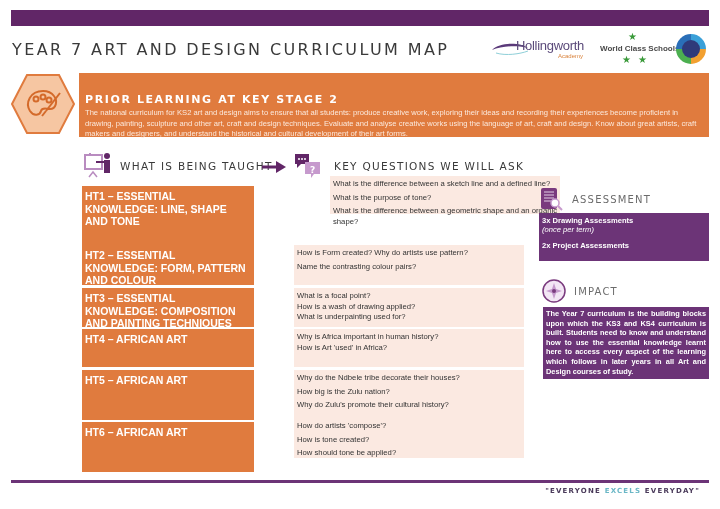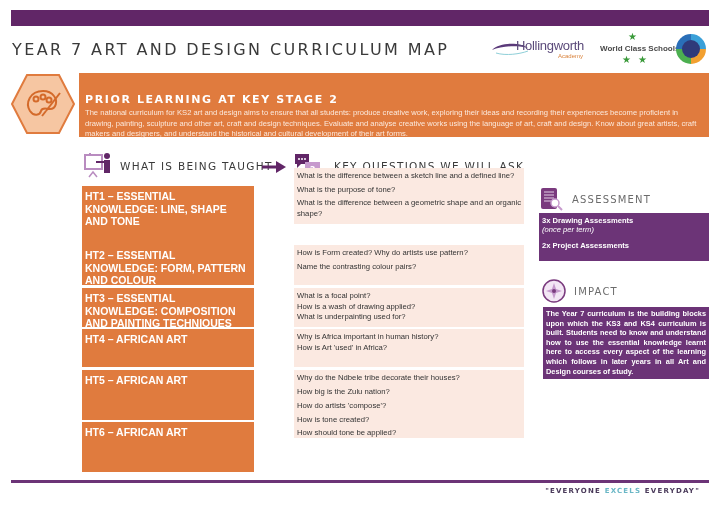--- a/index.html
+++ b/index.html
@@ -114,21 +114,21 @@
     <circle cx="5" cy="7" r="1" fill="#fff"></circle>
       <circle cx="8" cy="7" r="1" fill="#fff"></circle>
       <circle cx="11" cy="7" r="1" fill="#fff"></circle>
     <path d="M11 10 h15 v12 h-6 l-3 4 v-4 h-6 z" fill="#c69acd"></path>
     <text x="18.5" y="20.5" font-size="9" font-family="DejaVu Sans, sans-serif" fill="#fff" text-anchor="middle" font-weight="bold">?</text>
   </svg>
   <span class="label" style="margin-left:12px;">KEY QUESTIONS WE WILL ASK</span>
 </div>
 
 <div class="ht-box" style="top:186px;height:68px;">HT1 – ESSENTIAL KNOWLEDGE: LINE, SHAPE AND TONE</div>
-<div class="q-box spaced" style="top:168px;height:56px;">
+<div class="q-box spaced" style="top:176px;height:38px;margin-left:36px;">
   <div class="q">What is the difference between a sketch line and a defined line?</div>
   <div class="q">What is the purpose of tone?</div>
   <div class="q just">What is the difference between a geometric shape and an organic shape?</div>
 </div>
 
 <div class="ht-box" style="top:245px;height:40px;">HT2 – ESSENTIAL KNOWLEDGE: FORM, PATTERN AND COLOUR</div>
 <div class="q-box spaced" style="top:245px;height:40px;">
   <div class="q">How is Form created? Why do artists use pattern?</div>
   <div class="q">Name the contrasting colour pairs?</div>
 </div>
@@ -147,21 +147,21 @@
 </div>
 
 <div class="ht-box" style="top:370px;height:50px;">HT5 – AFRICAN ART</div>
 <div class="q-box spaced" style="top:370px;height:50px;">
   <div class="q">Why do the Ndbele tribe decorate their houses?</div>
   <div class="q">How big is the Zulu nation?</div>
   <div class="q">Why do Zulu's promote their cultural history?</div>
 </div>
 
 <div class="ht-box" style="top:422px;height:50px;">HT6 – AFRICAN ART</div>
-<div class="q-box spaced" style="top:398px;height:40px;">
+<div class="q-box spaced" style="top:418px;height:40px;">
   <div class="q">How do artists 'compose'?</div>
   <div class="q">How is tone created?</div>
   <div class="q">How should tone be applied?</div>
 </div>
 
 <div class="side-head" style="left:540px;top:187px;">
   <svg width="24" height="24" viewBox="0 0 24 24">
     <rect x="1" y="1" width="16" height="21" rx="2" fill="#7a3a7e"></rect>
     <line x1="4" y1="5" x2="14" y2="5" stroke="#e3cfe6" stroke-width="1"></line>
     <line x1="4" y1="8" x2="14" y2="8" stroke="#e3cfe6" stroke-width="1"></line>

